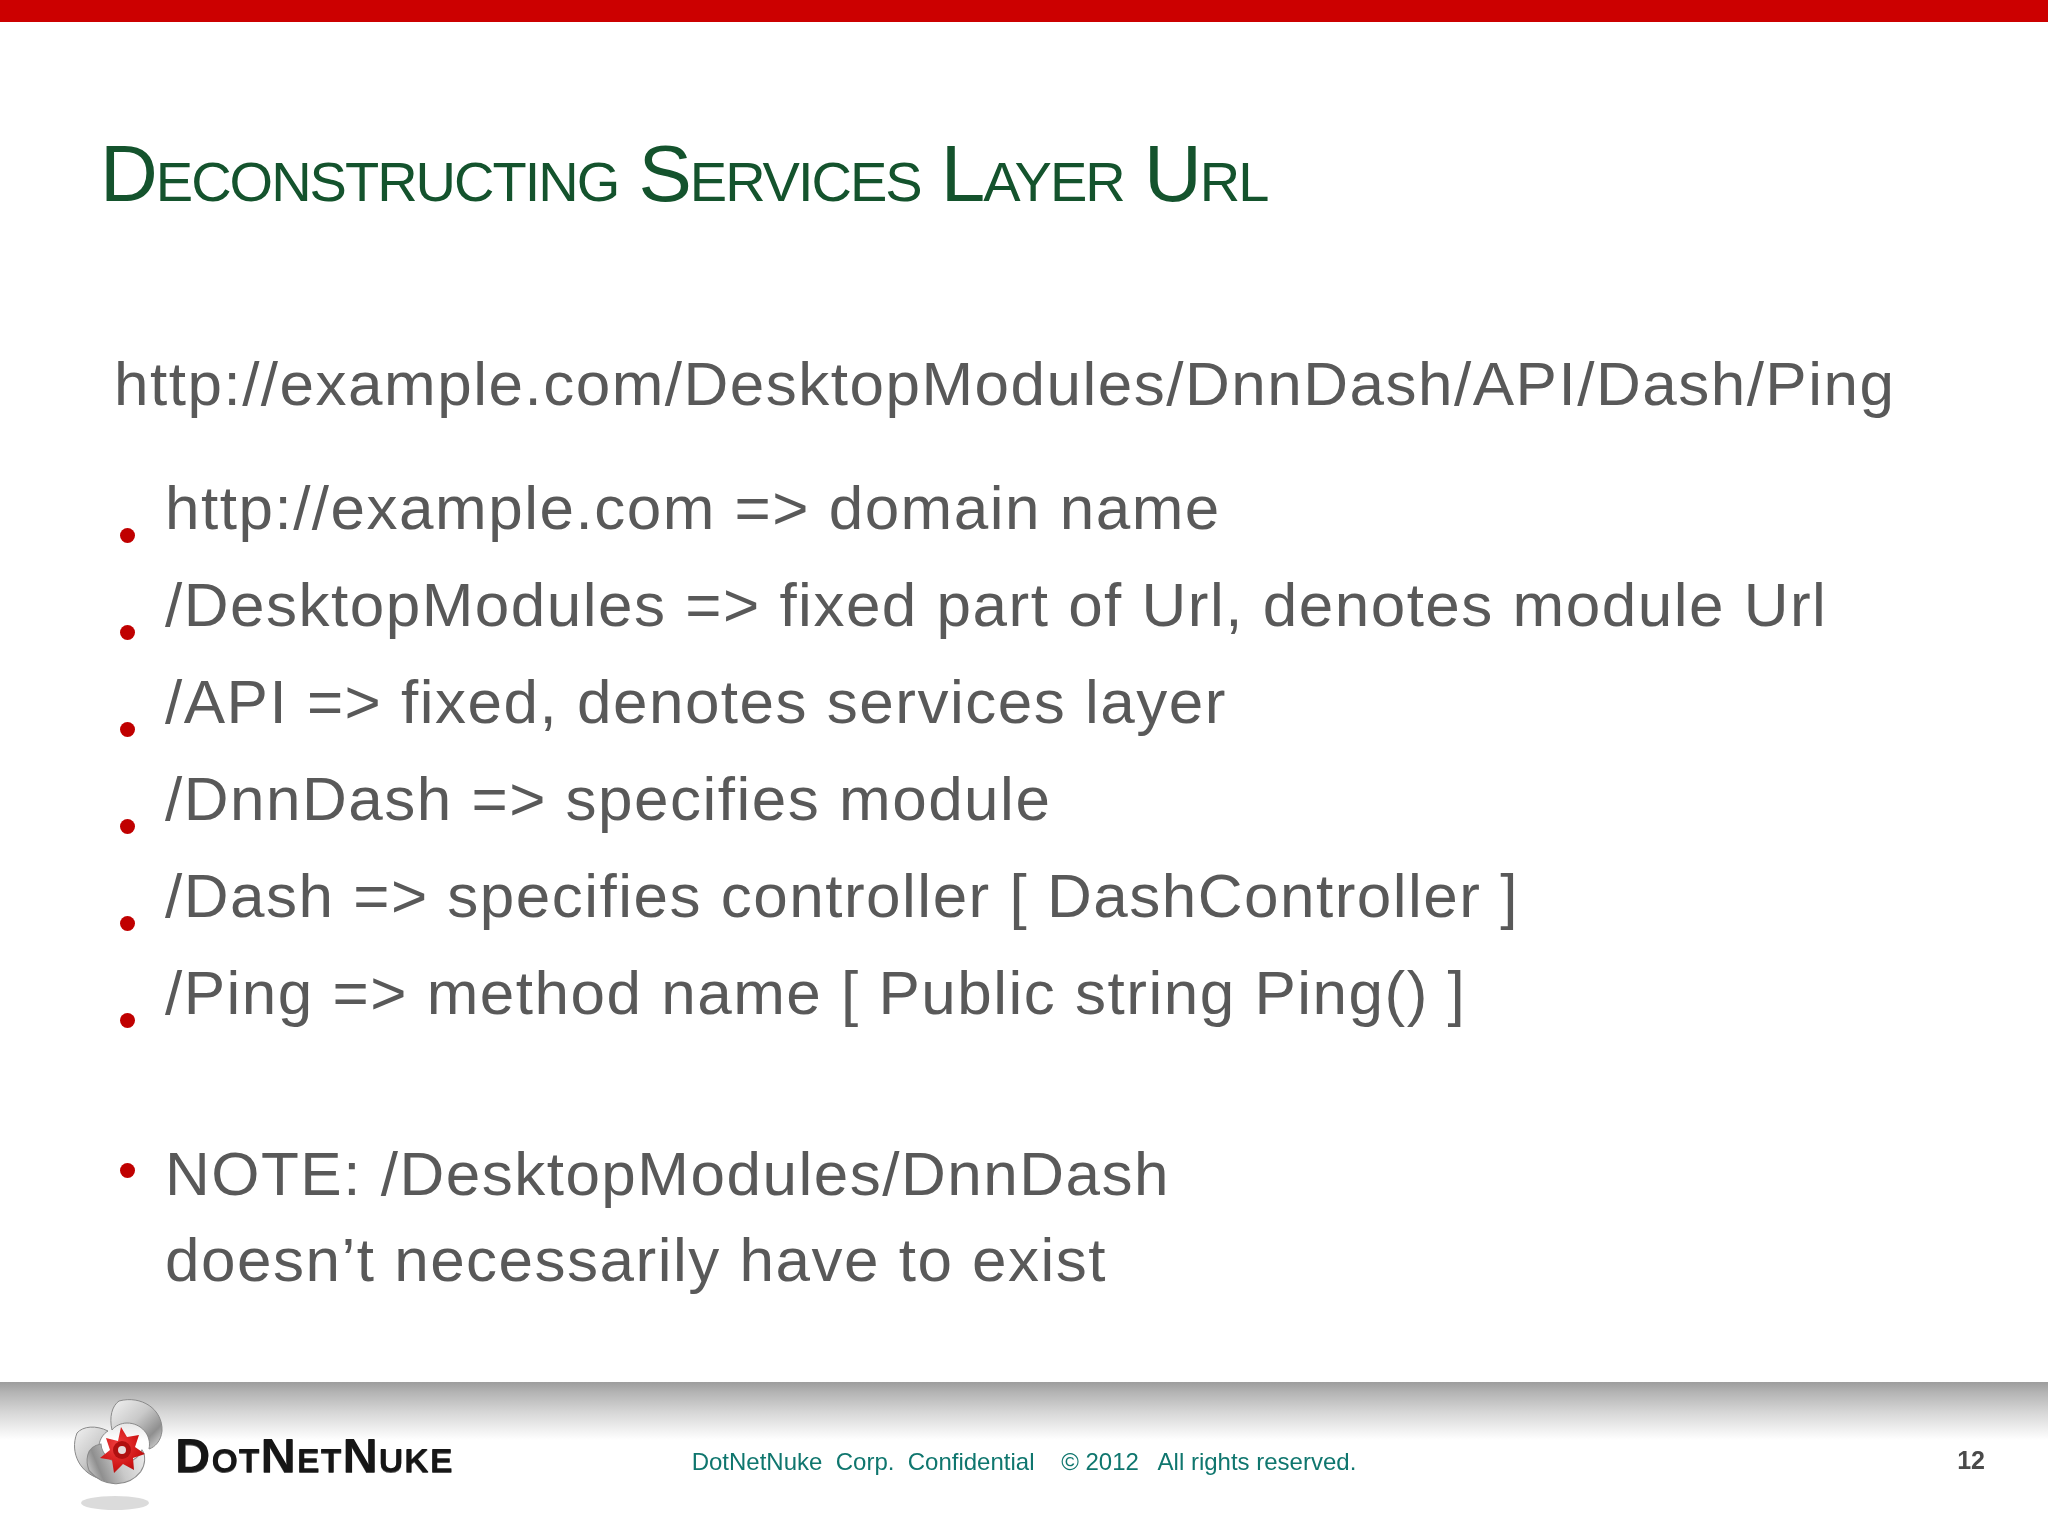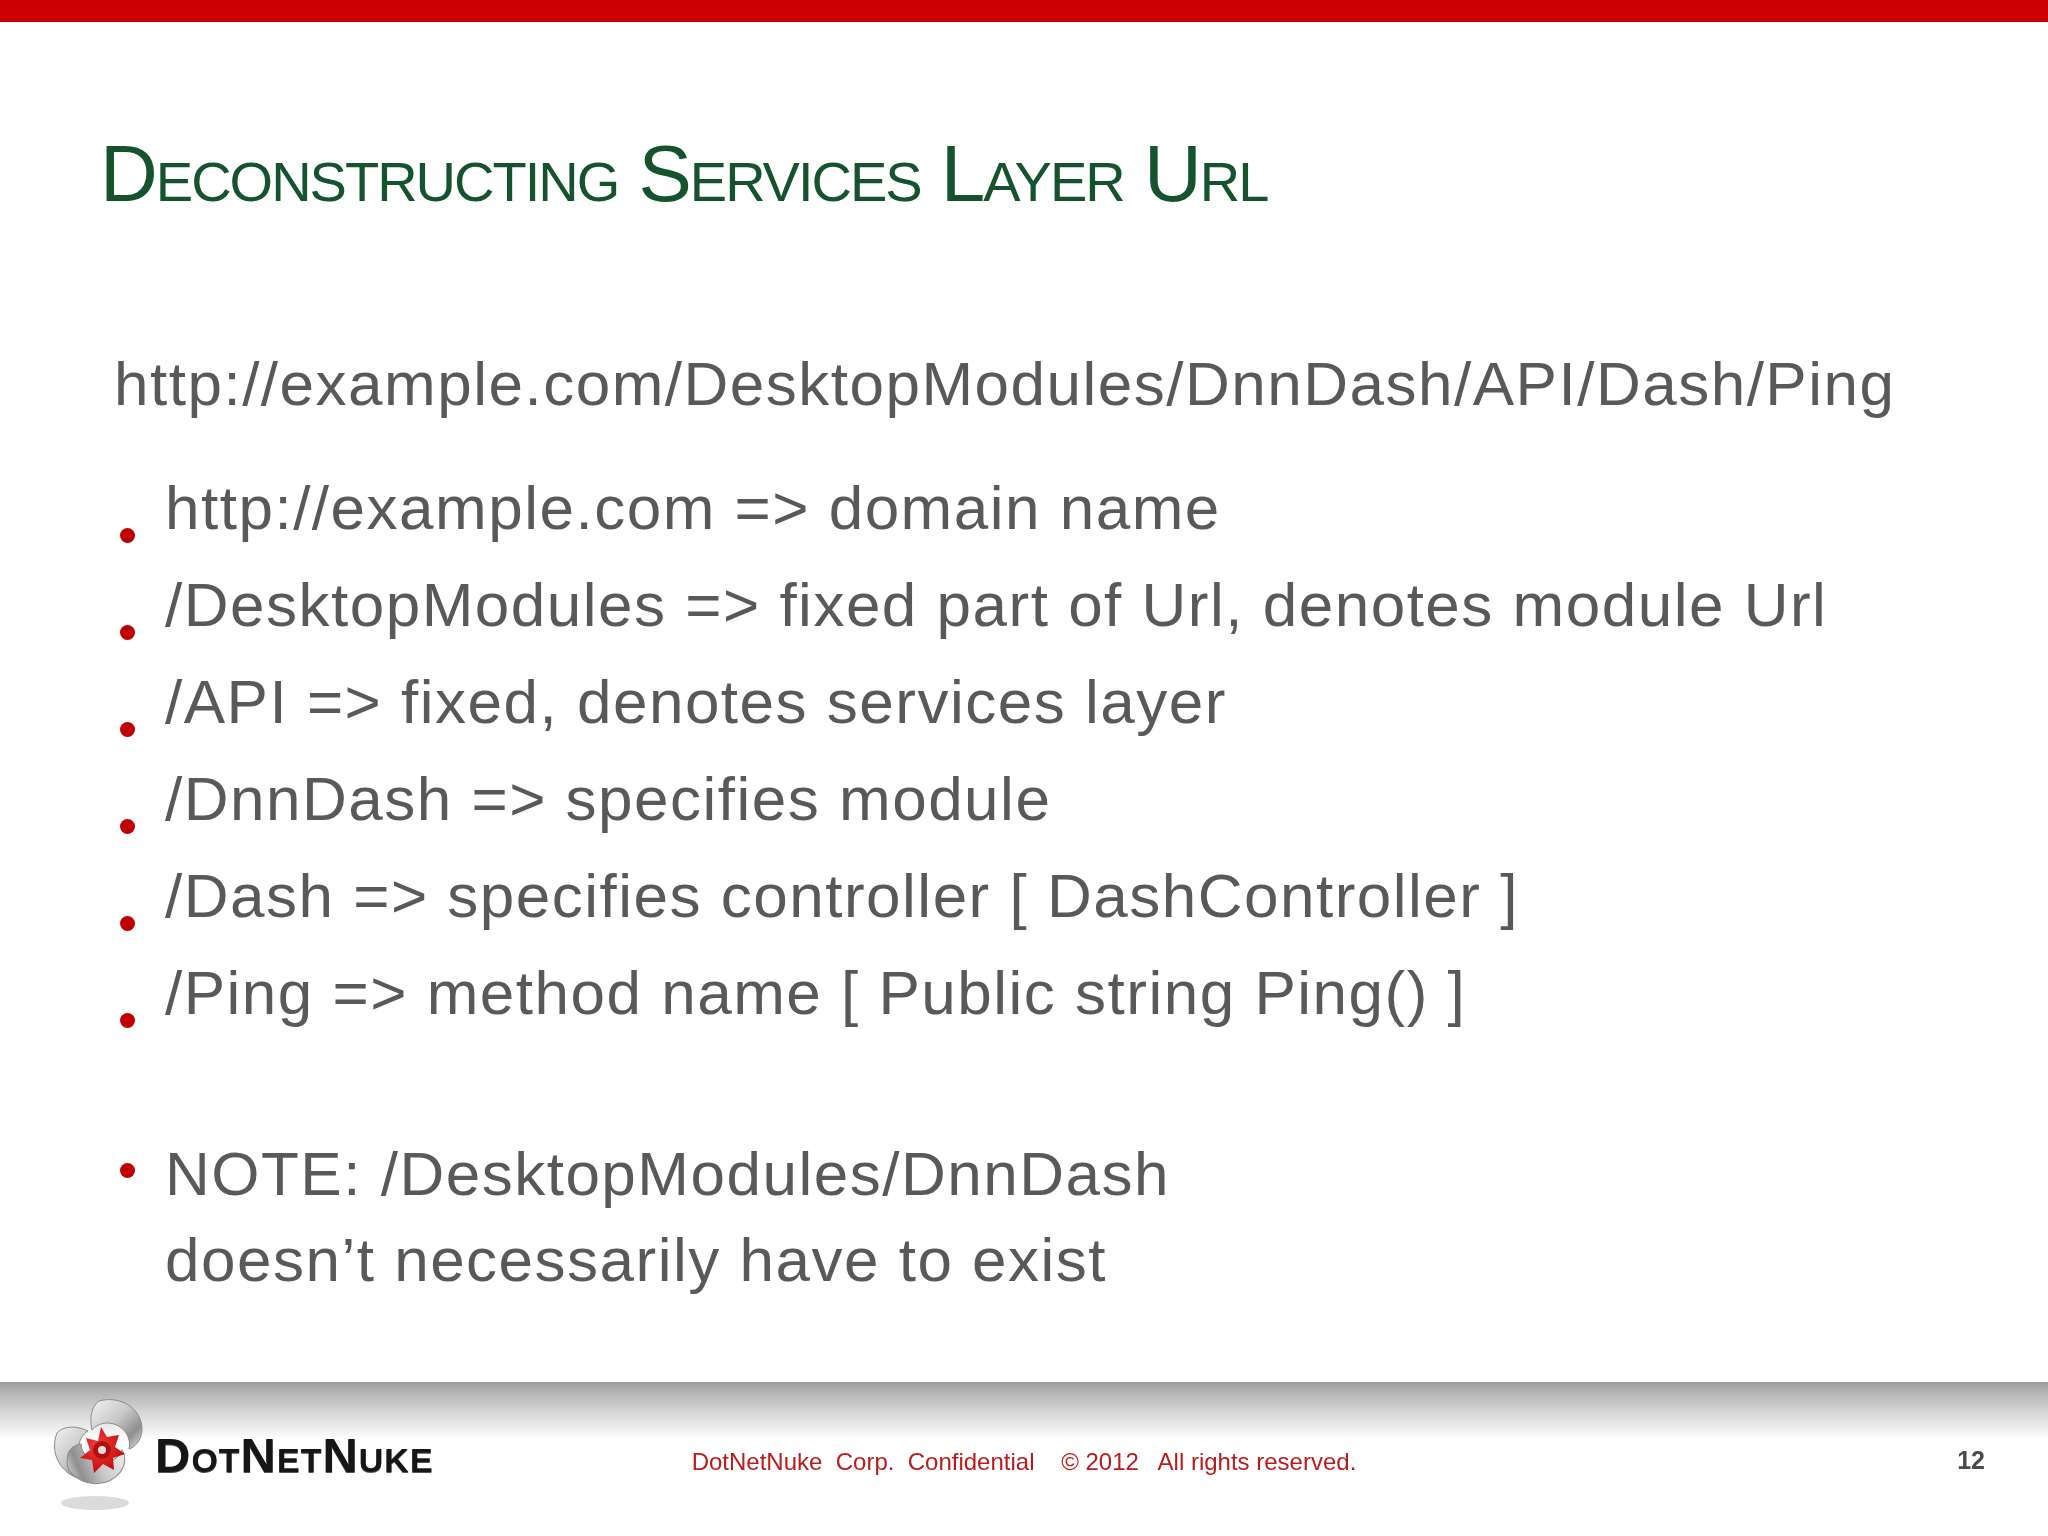--- a/index.html
+++ b/index.html
@@ -60,37 +60,37 @@
   .note-text{
     white-space:normal;
     max-width:1180px;
     line-height:86px;
   }
   .footer-band{
     position:absolute;left:0;top:1382px;width:2048px;height:58px;
     background:linear-gradient(to bottom,#9d9d9d 0,#b4b4b4 18%,#d9d9d9 55%,#ffffff 100%);
   }
   .logo{
-    position:absolute;left:49px;top:1396px;height:118px;
+    position:absolute;left:69px;top:1396px;height:118px;
     display:flex;align-items:center;
   }
   .logo-text{
     font-variant:small-caps;
     font-weight:700;
     font-size:49px;
     letter-spacing:1px;
     color:#161616;
     margin-left:2px;
     text-shadow:0 1px 0 #555;
   }
   .confidential{
     position:absolute;left:0;top:1448px;width:2048px;
     text-align:center;
     font-size:24px;
-    color:#b91c1c;
+    color:#0f766e;
     white-space:pre;
   }
   .page-number{
     position:absolute;top:1446px;right:63px;
     font-size:25px;font-weight:700;color:#4a4a4a;margin-left:28px;
   }
 </style>
 </head>
 <body>
 

